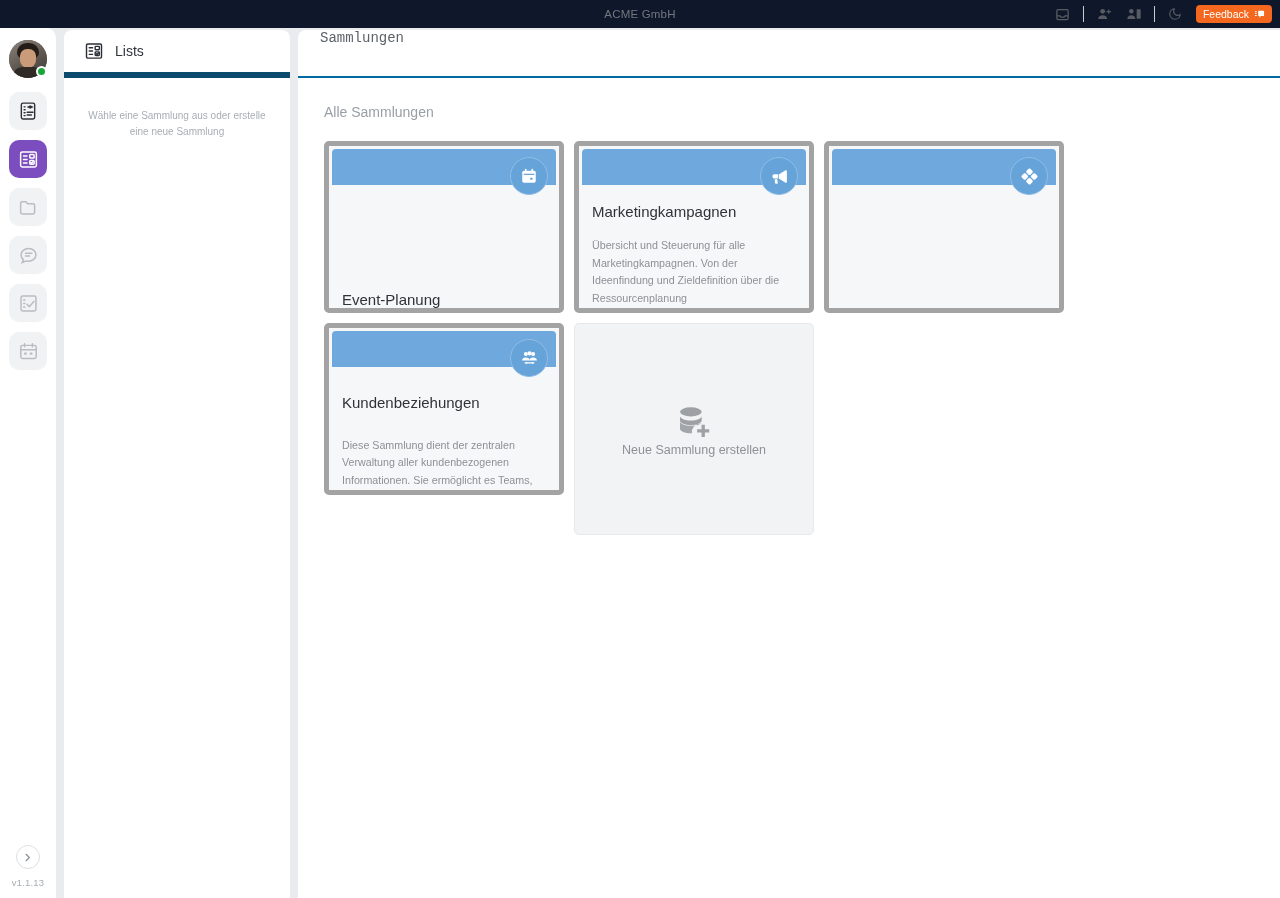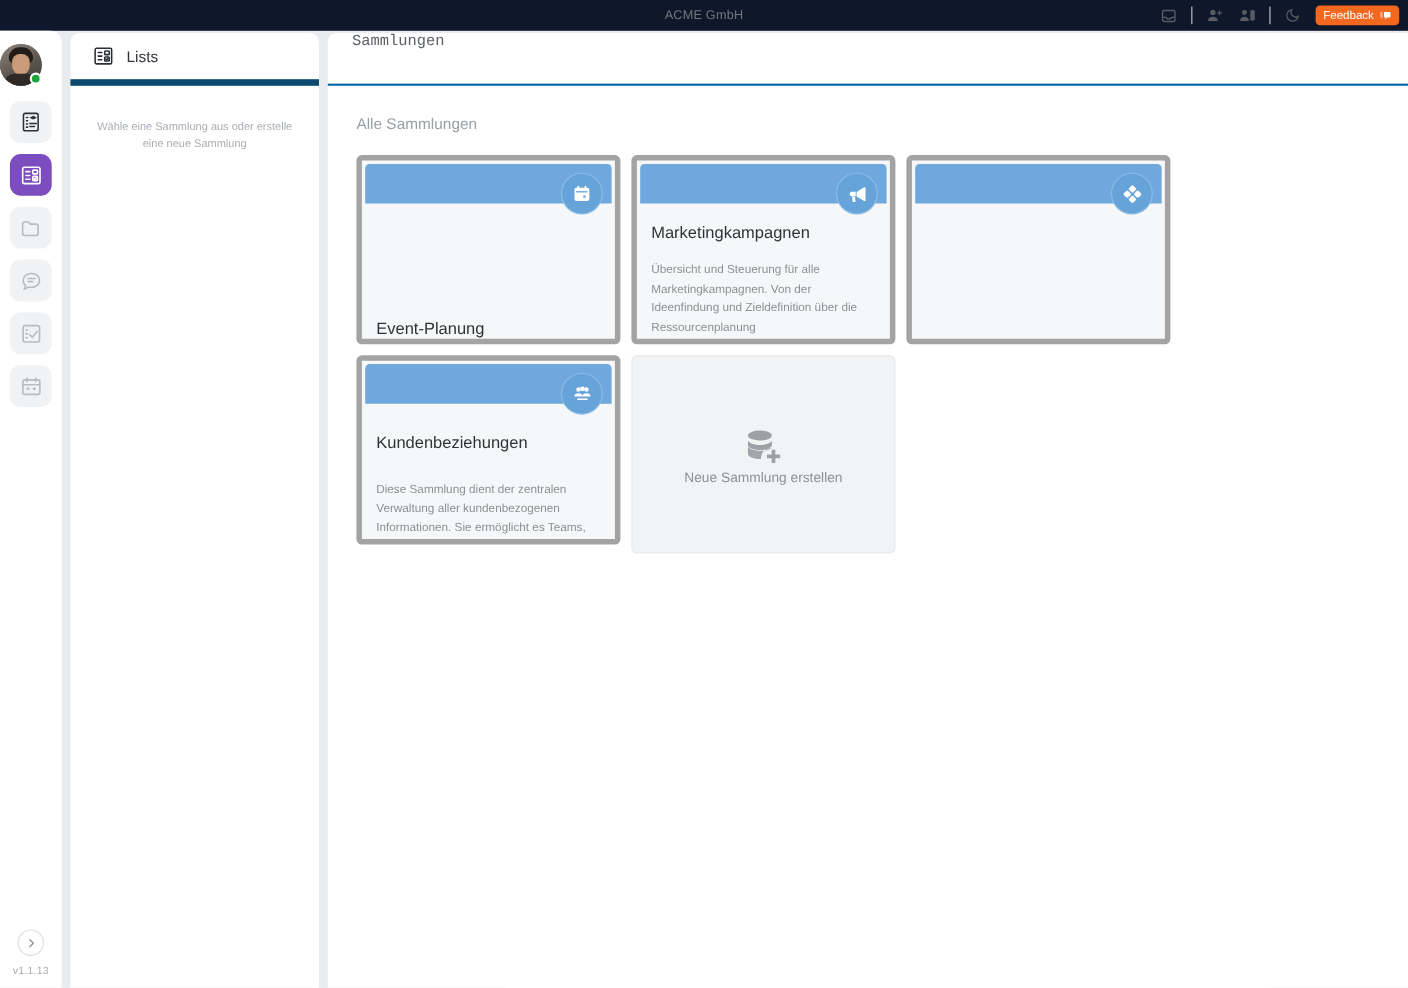--- a/index.html
+++ b/index.html
@@ -75,20 +75,21 @@
   
   .rail {
     position: absolute;
     top: 28px; left: 0;
     width: 56px;
     height: 870px;
     background: #ffffff;
     border-top-right-radius: 10px;
     display: flex;
     flex-direction: column;
+    align-items: center;
   }
   .avatar-wrap {
     position: relative;
     margin-top: 12px;
     width: 38px; height: 38px;
   }
   .avatar {
     width: 38px; height: 38px;
     border-radius: 50%;
     overflow: hidden;
@@ -251,21 +252,21 @@
   .card-desc {
     font-size: 10.7px;
     line-height: 1.66;
     color: #8c9196;
     padding: 12px 13px 0;
     overflow: hidden;
   }
 
   
   .card-new {
-    height: 180px;
+    height: 212px;
     background: #f2f3f4;
     border: 1px solid #e6e8ea;
     border-radius: 5px;
     display: flex;
     flex-direction: column;
     align-items: center;
     justify-content: center;
     gap: 0;
     cursor: pointer;
     color: #9b9fa4;

